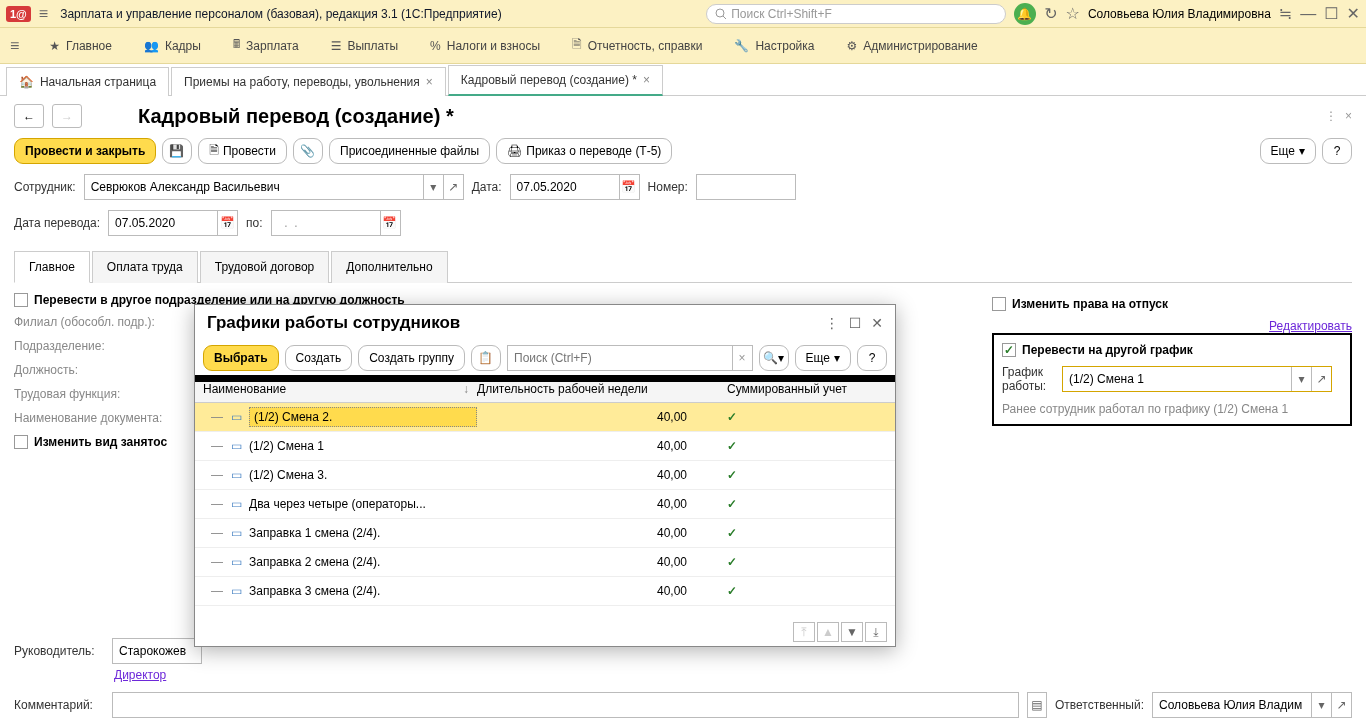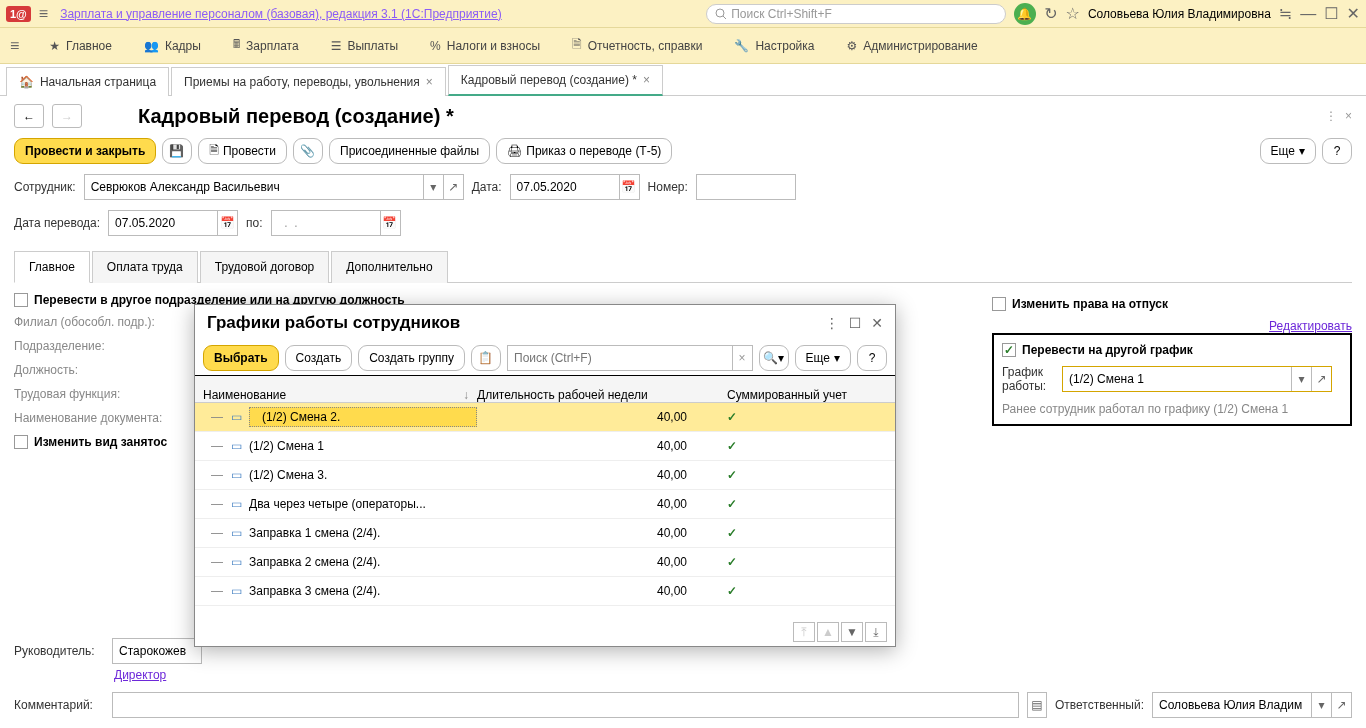--- a/index.html
+++ b/index.html
@@ -1,21 +1,21 @@
 <!DOCTYPE html>
 <html><head>
 <meta charset="utf-8">
 <style>
 * { box-sizing: border-box; margin: 0; padding: 0; font-family: Arial, sans-serif; }
 body { font-size: 12px; background: #fff; width: 1366px; height: 728px; overflow: hidden; position: relative; }
 
 .titlebar { height: 28px; background: #fcf1c3; display: flex; align-items: center; padding: 0 6px; border-bottom: 1px solid #e5d89a; }
 .logo-1c { background: #d63a3a; color: #fff; font-weight: bold; font-size: 11px; padding: 2px 4px; border-radius: 3px; margin-right: 8px; }
 .hamburger { font-size: 16px; color: #666; margin-right: 12px; cursor: pointer; }
-.app-title { color: #8b5cf6; flex: 0 0 auto; text-decoration: underline; }
+.app-title { color: #0f172a; flex: 0 0 auto; }
 .titlebar-right { margin-left: auto; display: flex; align-items: center; gap: 8px; }
 .search-box { width: 300px; height: 20px; background: #fff; border: 1px solid #ccc; border-radius: 10px; padding: 0 8px; display: flex; align-items: center; color: #999; }
 .search-box svg { margin-right: 4px; }
 .bell-circle { width: 22px; height: 22px; background: #4caf50; border-radius: 50%; display: flex; align-items: center; justify-content: center; color: #fff; }
 .tb-icon { color: #666; font-size: 16px; cursor: pointer; }
 
 .mainmenu { height: 36px; background: #fcf1c3; display: flex; align-items: center; padding: 0 10px; gap: 4px; border-bottom: 1px solid #e5d89a; }
 .mm-item { display: flex; align-items: center; gap: 6px; padding: 6px 14px; color: #444; cursor: pointer; }
 .mm-icon { color: #555; }
 
@@ -76,30 +76,30 @@
 .modal { position: absolute; left: 194px; top: 304px; width: 702px; height: 343px; background: #fff; border: 1px solid #888; box-shadow: 0 4px 20px rgba(0,0,0,0.3); }
 .modal-header { display: flex; align-items: center; padding: 8px 12px; }
 .modal-title { font-size: 17px; font-weight: bold; flex: 1; }
 .modal-header-btns { display: flex; gap: 10px; color: #666; }
 .modal-header-btns span { cursor: pointer; font-size: 14px; }
 .modal-toolbar { display: flex; align-items: flex-start; gap: 6px; padding: 4px 8px; }
 .modal-search { flex: 1; display: flex; border: 1px solid #bbb; height: 26px; }
 .modal-search input { flex: 1; border: none; padding: 0 6px; outline: none; font-size: 12px; color: #999; }
 .modal-search .clr { width: 20px; border-left: 1px solid #bbb; display: flex; align-items: center; justify-content: center; color: #999; cursor: pointer; }
 
-.grid-header { display: flex; background: #f5f5f5; border-top: 1px solid #000000; border-bottom: 1px solid #ccc; height: 28px; align-items: flex-end; padding: 0 8px; }
+.grid-header { display: flex; background: #f5f5f5; border-top: 7px solid #000000; border-bottom: 1px solid #ccc; height: 28px; align-items: flex-start; padding: 0 8px; }
 .col-name { flex: 1; display: flex; align-items: center; }
 .col-dur { width: 250px; text-align: left; }
 .col-sum { width: 160px; text-align: left; }
 .sort-arrow { margin-left: auto; margin-right: 8px; color: #888; }
 
 .grid-body { overflow: auto; }
 .grid-row { display: flex; height: 29px; align-items: center; padding: 0 8px; border-bottom: 1px solid #eee; cursor: pointer; }
 .grid-row.selected { background: #ffeb99; }
-.grid-row.selected .row-name { background: #ffdb4d; padding: 2px 12px; border: 1px dotted #888; }
+.grid-row.selected .row-name { background: #ffdb4d; padding: 2px 4px; border: 1px dotted #888; }
 .row-indent { width: 28px; display: flex; justify-content: center; color: #888; }
 .row-icon { width: 18px; color: #3a7abf; }
 .row-name { flex: 1; }
 .row-dur { width: 250px; text-align: right; padding-right: 40px; }
 .row-sum { width: 160px; color: #2a7d2a; font-weight: bold; }
 
 .grid-footer { position: absolute; bottom: 4px; right: 8px; display: flex; gap: 2px; }
 .grid-footer .nav { width: 22px; height: 20px; border: 1px solid #bbb; background: #fff; display: flex; align-items: center; justify-content: center; color: #666; cursor: pointer; }
 .grid-footer .nav.disabled { color: #ccc; }
 

